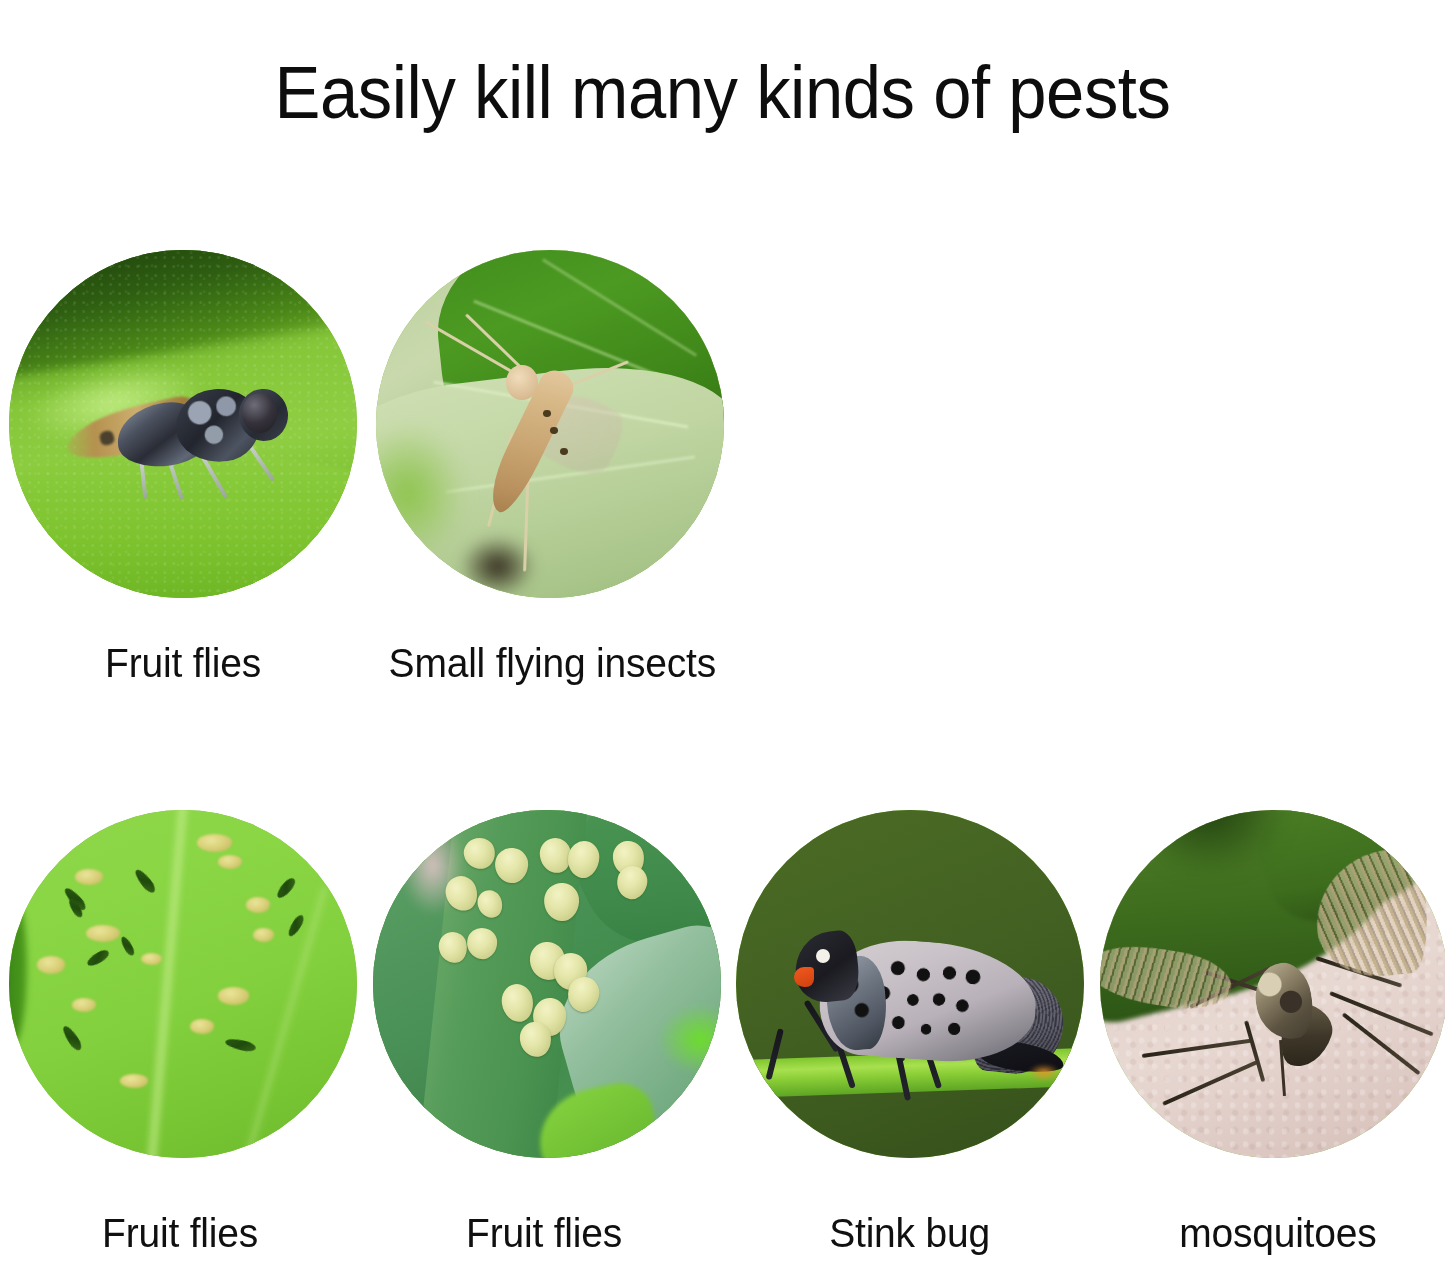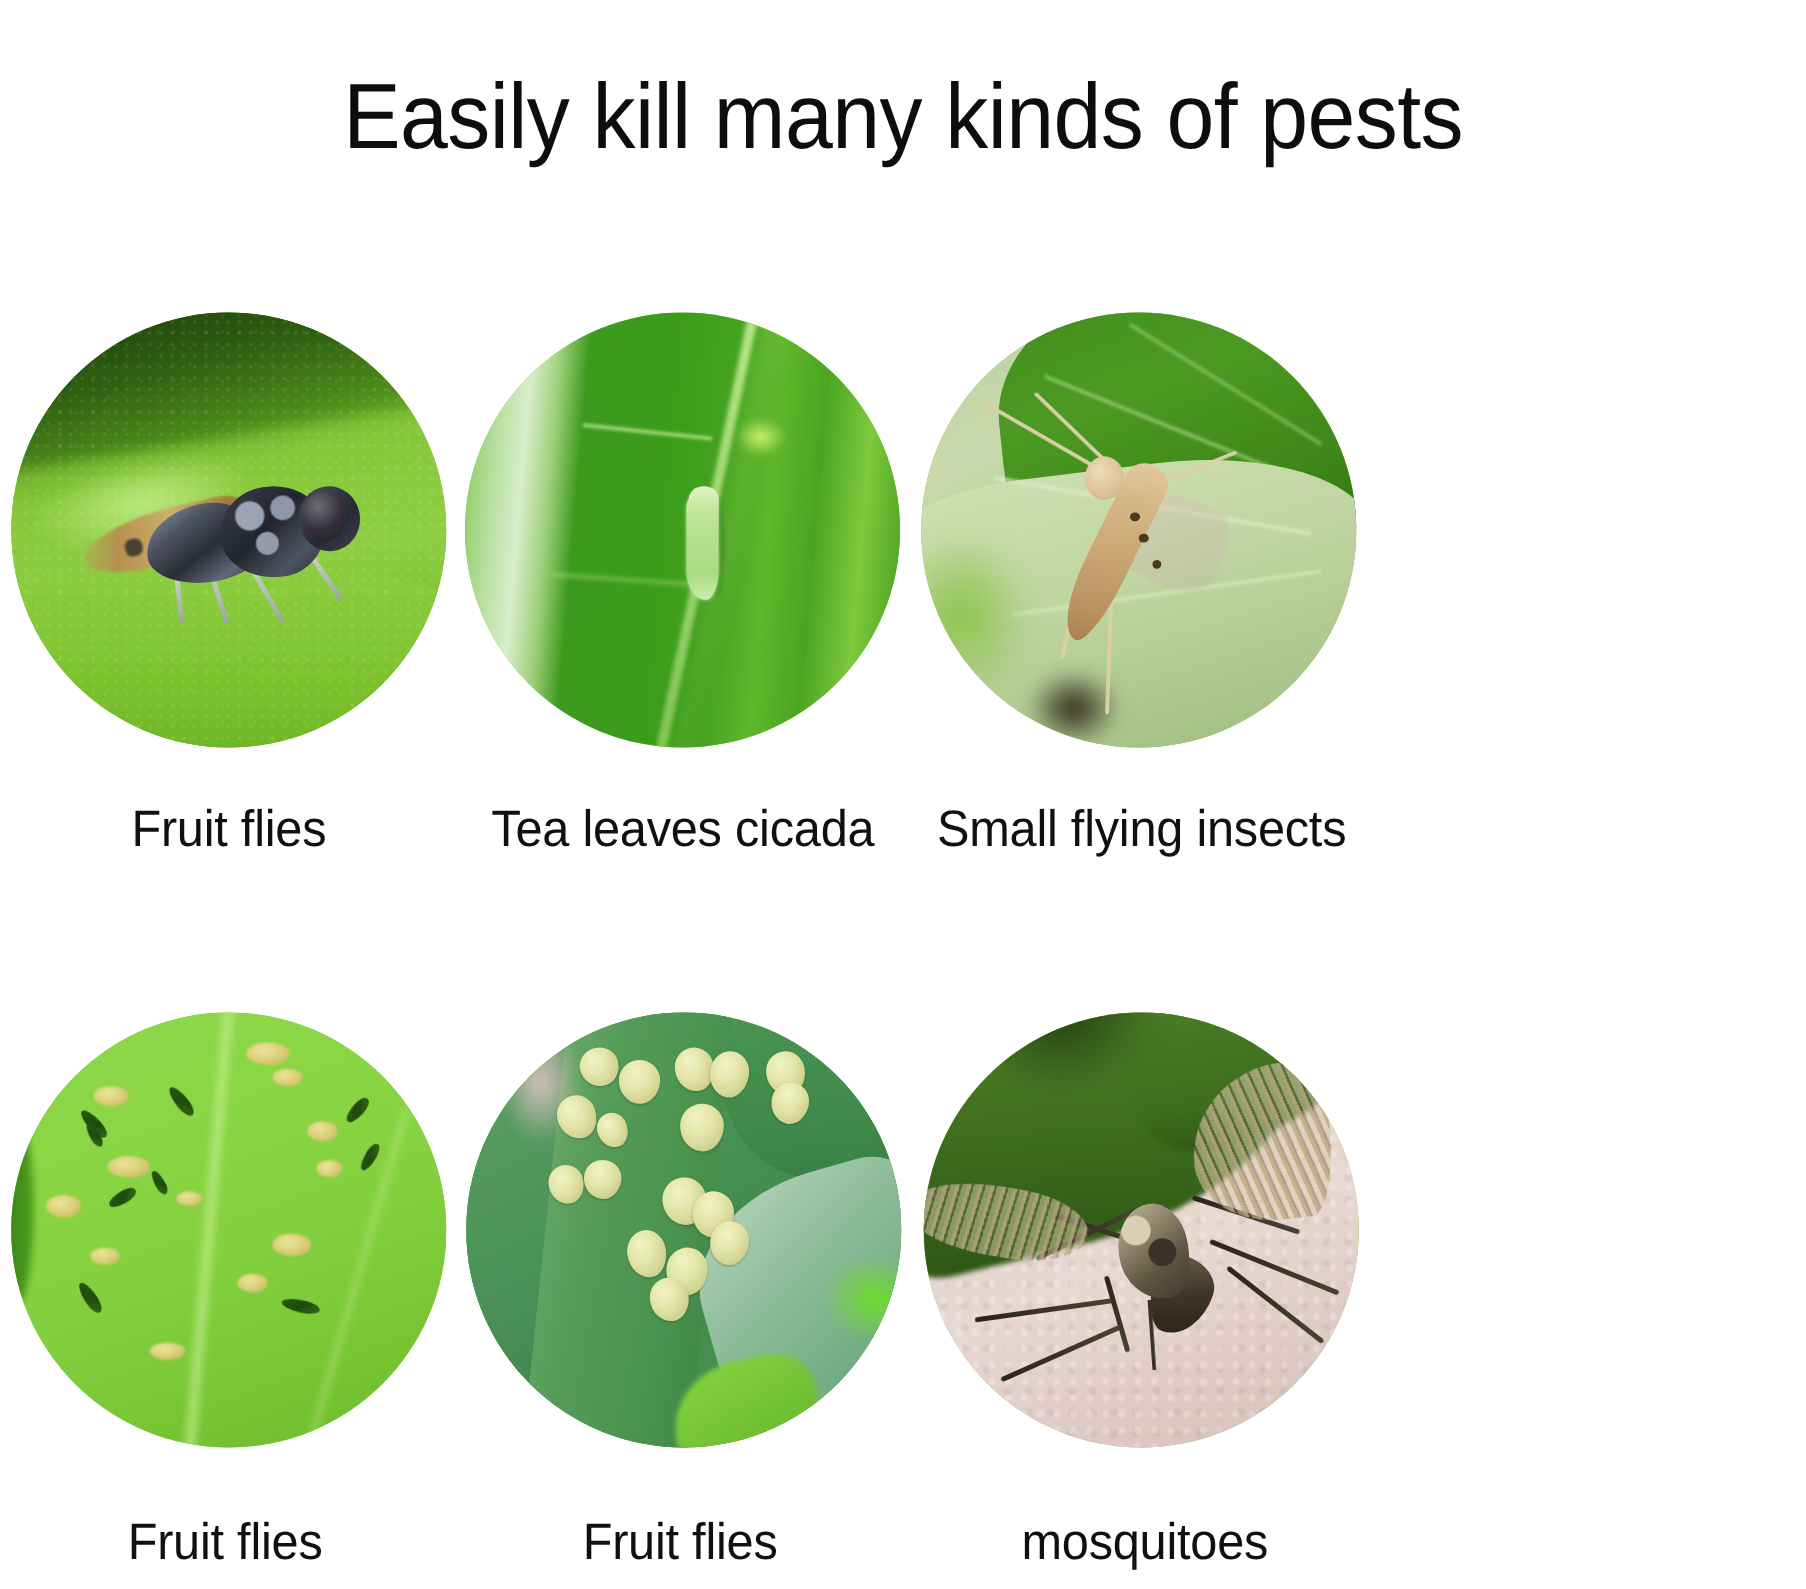--- a/index.html
+++ b/index.html
@@ -571,34 +571,20 @@
         <div class="p1-wingmark1"></div>
         <div class="p1-wingmark2"></div>
         <div class="p1-abdomen"></div>
         <div class="p1-thorax"></div>
         <div class="p1-head"></div>
         <div class="p1-eye"></div>
       </div>
       <div class="pest-label">Fruit flies</div>
     </div>
 
-    <div class="pest-cell cell-1">
-      <div class="thumb">
-        <div class="p2-bg"></div>
-        <div class="p2-midrib2"></div>
-        <div class="p2-midrib"></div>
-        <div class="p2-vein-a"></div>
-        <div class="p2-vein-b"></div>
-        <div class="p2-glow"></div>
-        <div class="p2-cicada-shadow"></div>
-        <div class="p2-cicada"></div>
-        <div class="p2-cicada-head"></div>
-      </div>
-      <div class="pest-label">Tea leaves cicada</div>
-    </div>
 
 
     <div class="pest-cell cell-3">
       <div class="thumb">
         <div class="p4-bg"></div>
         <div class="p4-darkleaf"></div>
         <div class="p4-paleleaf"></div>
         <div class="p4-v1"></div>
         <div class="p4-v2"></div>
         <div class="p4-v3"></div>
@@ -679,20 +665,41 @@
           <div class="aphid a-12"></div>
         <div class="aphid a-13"></div>
           <div class="aphid a-14"></div>
           <div class="aphid a-15"></div>
         <div class="aphid a-16"></div>
           <div class="aphid a-17"></div>
       </div>
       <div class="pest-label">Fruit flies</div>
     </div>
 
+    <div class="pest-cell cell-2">
+      <div class="thumb">
+        <div class="p7-bg"></div>
+        <div class="p7-stem"></div>
+        <div class="lfleg lf-1"></div>
+          <div class="lfleg lf-2"></div>
+          <div class="lfleg lf-3"></div>
+        <div class="lfleg lf-4"></div>
+          <div class="lfleg lf-5"></div>
+          <div class="lfleg lf-6"></div>
+        <div class="p7-wingtip"></div>
+        <div class="p7-wingedge"></div>
+        <div class="p7-wing"></div>
+        <div class="p7-pronotum"></div>
+        <div class="p7-head"></div>
+        <div class="p7-redmark"></div>
+        <div class="p7-eye"></div>
+        <div class="p7-orange"></div>
+      </div>
+      <div class="pest-label">Stink bug</div>
+    </div>
 
     <div class="pest-cell cell-3">
       <div class="thumb">
         <div class="p8-bg"></div>
         <div class="p8-skin"></div>
         <div class="p8-foliage"></div>
         <div class="p8-foliage3"></div>
         <div class="p8-foliage2"></div>
         <div class="mleg ml-1"></div>
           <div class="mleg ml-2"></div>

